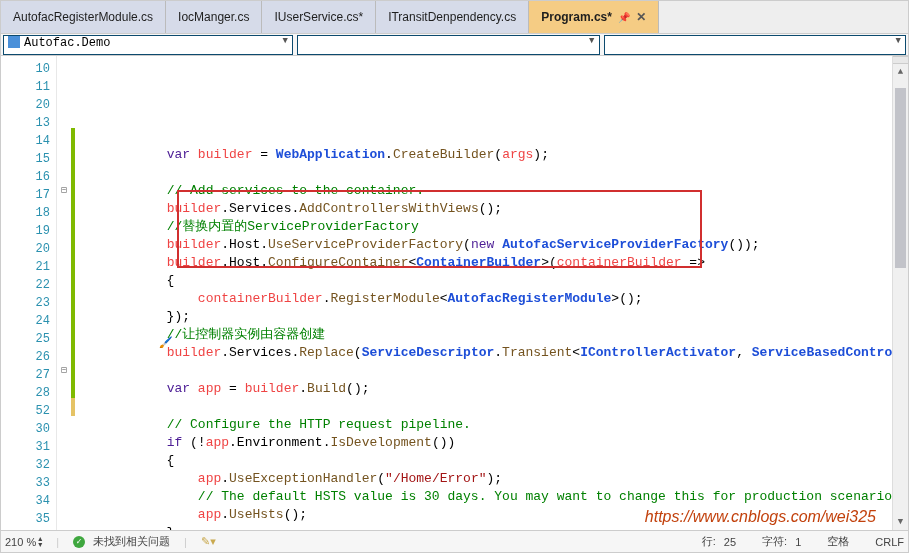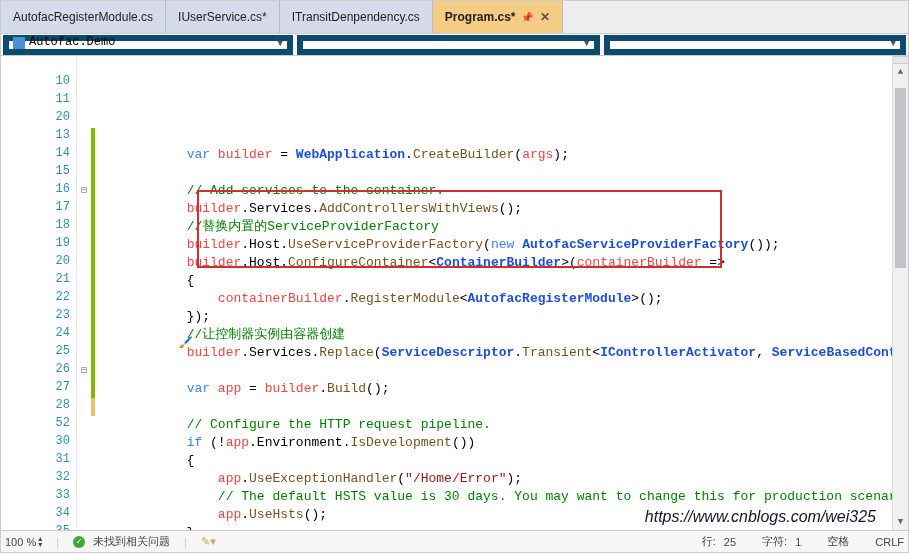--- a/index.html
+++ b/index.html
@@ -4,61 +4,62 @@
 <style>
 * { margin: 0; padding: 0; box-sizing: border-box; }
 body { font-family: Consolas, 'Courier New', monospace; font-size: 13px; background: #fff; overflow: hidden; }
 .root { width: 909px; height: 553px; display: flex; flex-direction: column; border: 1px solid #ccc; position: relative; }
 .tabbar { display: flex; background: #eee; height: 33px; border-bottom: 1px solid #ccc; user-select: none; }
 .tab { padding: 2px 12px; font-family: 'Segoe UI', sans-serif; font-size: 12px; background: #d6dbe9; color: #1e1e1e; border-right: 1px solid #bbb; display: flex; align-items: center; cursor: pointer; white-space: nowrap; }
 .tab.active { background: #f5cc84; font-weight: 600; }
 .tab-pin { margin-left: 6px; font-size: 10px; color: #555; }
 .tab-close { margin-left: 6px; font-size: 12px; color: #555; }
 .navbar { display: flex; height: 22px; border-bottom: 1px solid #ccc; background: #f6f6f6; align-items: center; }
-.nav-dd { flex: 0 0 auto; width: 290px; height: 20px; border: 6px solid #0c4a6e; margin: 1px 2px; background: #fff; display: flex; align-items: flex-end; padding: 0 4px; font-size: 12px; }
+.nav-dd { flex: 0 0 auto; width: 290px; height: 20px; border: 1px solid #0c4a6e; margin: 1px 2px; background: #fff; display: flex; align-items: flex-start; padding: 0 4px; font-size: 12px; }
 .nav-dd.wide { flex: 1; }
 .nav-dd .arrow { margin-left: auto; font-size: 9px; color: #555; }
 .nav-icon { width: 12px; height: 12px; background: #4a90d9; margin-right: 4px; }
 .editor { flex: 1; display: flex; overflow: hidden; position: relative; }
-.gutter { width: 76px; background: #fff; text-align: right; padding-right: 6px; color: #2b91af; font-size: 12px; line-height: 18px; padding-top: 16px; user-select: none; border-right: 1px solid #e8e8e8; }
+.gutter { width: 56px; background: #fff; text-align: right; padding-right: 6px; color: #2b91af; font-size: 12px; line-height: 18px; padding-top: 4px; user-select: none; border-right: 1px solid #e8e8e8; }
 .gutter .ln { height: 18px; }
 .fold { width: 14px; background: #fff; line-height: 18px; font-size: 10px; color: #888; text-align: center; user-select: none; }
 .fold div { height: 18px; }
 .code { flex: 1; white-space: pre; line-height: 18px; font-size: 13px; overflow: hidden; position: relative; }
 .code-line { height: 18px; padding-left: 2px; position: relative; }
 .change-bar { position: absolute; left: 0; top: 0; width: 4px; height: 18px; background: #7fba00; }
 .change-bar.yellow { background: #e5c365; }
-.kw { color: #3b82f6; }
+.kw { color: #4c1d95; }
 .type { color: #1d4ed8; font-weight: bold; }
 .str { color: #a31515; }
 .cmt { color: #008000; }
 .mth { color: #74531f; }
 .param { color: #ef4444; }
 .redbox { position: absolute; border: 2px solid #d12f2f; pointer-events: none; z-index: 10; left: 106px; top: 134px; width: 525px; height: 78px; }
 .scrollbar-v { width: 16px; background: #f0f0f0; display: flex; flex-direction: column; border-left: 1px solid #ddd; }
 .sb-arrow { height: 16px; text-align: center; font-size: 9px; color: #666; line-height: 16px; cursor: pointer; }
 .sb-track { flex: 1; position: relative; }
 .sb-thumb { position: absolute; left: 2px; right: 2px; top: 8px; height: 180px; background: #c2c3c9; }
 .sb-split { height: 8px; background: #e8e8e8; border-top: 1px solid #ccc; border-bottom: 1px solid #ccc; }
 .statusbar { height: 22px; border-top: 1px solid #ccc; background: #f6f6f6; display: flex; align-items: center; font-family: 'Segoe UI', sans-serif; font-size: 11px; color: #444; padding: 0 4px; gap: 8px; }
 .zoom { display: flex; align-items: center; gap: 2px; }
 .zoom .zarrow { font-size: 8px; display: flex; flex-direction: column; line-height: 6px; }
 .status-spacer { flex: 1; }
 .status-sep { padding: 0 6px; color: #ccc; }
 .ok-circle { width: 12px; height: 12px; border-radius: 50%; background: #3fa73f; display: inline-flex; align-items: center; justify-content: center; color: #fff; font-size: 8px; }
-.watermark { position: absolute; right: 32px; bottom: 26px; color: #0f172a; font-family: 'Segoe UI', sans-serif; font-size: 16px; font-style: italic; z-index: 20; pointer-events: none; }
+.watermark { position: absolute; right: 32px; bottom: 26px; color: #c2410c; font-family: 'Segoe UI', sans-serif; font-size: 16px; font-style: italic; z-index: 20; pointer-events: none; }
 .paint-icon { position: absolute; left: 88px; top: 278px; font-size: 11px; color: #999; }
 </style>
 </head>
 <body>
 
 <div class="root">
 
   <div class="tabbar" id="tabbar">
       <div class="tab">AutofacRegisterModule.cs</div>
+      <div class="tab">IocManger.cs</div>
       <div class="tab">IUserService.cs*</div>
       <div class="tab">ITransitDenpendency.cs</div>
       <div class="tab active">Program.cs*<span class="tab-pin">📌</span><span class="tab-close">✕</span></div>
     </div>
 
   <div class="navbar">
     <div class="nav-dd">
       <span class="nav-icon"></span>
       <span>Autofac.Demo</span>
       <span class="arrow">▼</span>
@@ -139,21 +140,21 @@
       <div class="sb-arrow">▲</div>
       <div class="sb-track">
         <div class="sb-thumb"></div>
       </div>
       <div class="sb-arrow">▼</div>
     </div>
   </div>
 
   <div class="statusbar">
     <div class="zoom">
-      <span>100 %</span>
+      <span>210 %</span>
       <span class="zarrow">
           <span>▴</span>
           <span>▾</span>
         </span>
     </div>
     <span class="status-sep">|</span>
     <span class="ok-circle">✓</span>
     <span>未找到相关问题</span>
     <span class="status-sep">|</span>
     <span style="color:#c9a94f">✎▾</span>

